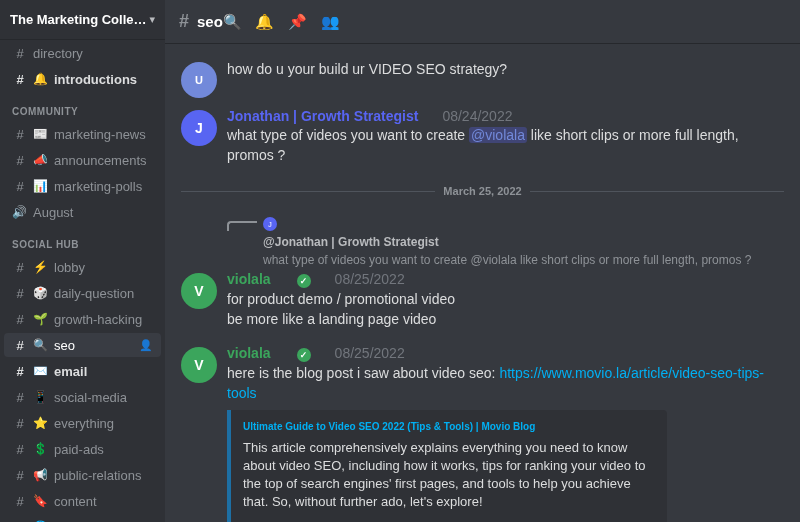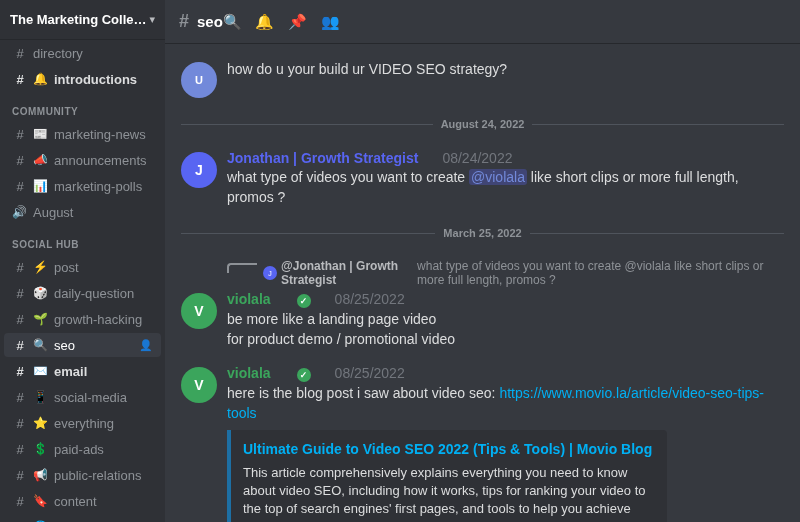--- a/index.html
+++ b/index.html
@@ -49,21 +49,21 @@
     .avatar-v { background: #3ba55c; }
 
     .message-content { flex: 1; }
     .message-header { display: flex; align-items: baseline; gap: 24px; margin-bottom: 2px; flex-wrap: wrap; }
     .message-author { font-size: 14px; font-weight: 600; color: #fff; }
     .message-timestamp { font-size: 14px; color: #72767d; text-align: right; }
     .message-text { font-size: 14px; color: #dcddde; line-height: 1.4; }
     .message-text .mention { background: rgba(88,101,242,0.3); color: #7289da; border-radius: 3px; padding: 0 2px; }
 
     .embed-container { margin-top: 6px; border-left: 4px solid #1d6fa4; background: #2f3136; border-radius: 0 4px 4px 0; padding: 10px 12px; max-width: 440px; }
-    .embed-title { color: #00b0f4; font-size: 14px; font-weight: 600; margin-bottom: 6px; line-height: 1.3; }
+    .embed-title { color: #00b0f4; font-size: 10px; font-weight: 600; margin-bottom: 6px; line-height: 1.3; }
     .embed-description { font-size: 13px; color: #dcddde; line-height: 1.4; margin-bottom: 8px; }
 
     .link { color: #00b0f4; text-decoration: none; font-size: 14px; }
 
     
     .verified-badge { display: inline-flex; align-items: center; justify-content: center; width: 14px; height: 14px; background: #3ba55c; border-radius: 50%; margin-left: 2px; vertical-align: middle; }
     .verified-check { color: #fff; font-size: 9px; font-weight: 900; }
   </style>
 </head>
 <body>
@@ -104,21 +104,21 @@
   <div class="channel-item">
     <span class="channel-icon emoji">🔊</span>
     <span class="channel-label">August</span>
   </div>
 
   <div class="channel-section-label">SOCIAL HUB</div>
 
   <div class="channel-item">
     <span class="channel-icon">#</span>
     <span class="channel-icon emoji">⚡</span>
-    <span class="channel-label">post</span>
+    <span class="channel-label">lobby</span>
   </div>
   <div class="channel-item">
     <span class="channel-icon">#</span>
     <span class="channel-icon emoji">🎲</span>
     <span class="channel-label">daily-question</span>
   </div>
   <div class="channel-item">
     <span class="channel-icon">#</span>
     <span class="channel-icon emoji">🌱</span>
     <span class="channel-label">growth-hacking</span>
@@ -182,25 +182,20 @@
 
   <div class="messages">
 
     <div class="message-group">
       <div class="avatar" style="background:#7289da; font-size:11px;">U</div>
       <div class="message-content">
         <div class="message-text">how do u your build ur VIDEO SEO strategy?</div>
       </div>
     </div>
 
-    <div class="date-divider">
-      <div class="date-line"></div>
-      <span class="date-text">August 24, 2022</span>
-      <div class="date-line"></div>
-    </div>
 
     <div class="message-group">
       <div class="avatar avatar-j">J</div>
       <div class="message-content">
         <div class="message-header">
           <span class="message-author" style="color:#5865f2;">Jonathan | Growth Strategist</span>
           <span class="message-timestamp">08/24/2022</span>
         </div>
         <div class="message-text">
           what type of videos you want to create <span class="mention">@violala</span> like short clips or more full length, promos ?
@@ -210,39 +205,39 @@
 
     <div class="date-divider">
       <div class="date-line"></div>
       <span class="date-text">March 25, 2022</span>
       <div class="date-line"></div>
     </div>
 
     <div style="padding: 4px 16px 0 16px;">
       <div style="display:flex; align-items:flex-start; margin-left: 46px; margin-bottom: 2px;">
         <div style="width:30px; height:10px; border-left:2px solid #8e9297; border-top:2px solid #8e9297; border-radius:4px 0 0 0; margin-right:6px; margin-top:4px; flex-shrink:0;"></div>
-        <div style="display:flex; align-items:center; gap:4px;">
+        <div style="display:flex; align-items:flex-start; gap:4px;flex-direction:column;">
           <div style="width:14px; height:14px; border-radius:50%; background:#5865f2; display:inline-flex; align-items:center; justify-content:center; font-size:7px; color:#fff; flex-shrink:0;">J</div>
           <span style="font-size:12px; color:#b9bbbe; font-weight:600;">@Jonathan | Growth Strategist</span>
           <span style="font-size:12px; color:#8e9297;"> what type of videos you want to create <span class="mention">@violala</span> like short clips or more full length, promos ?</span>
         </div>
       </div>
     </div>
     <div class="message-group" style="margin-top: 0; padding-top: 2px;">
       <div class="avatar avatar-v">V</div>
       <div class="message-content">
         <div class="message-header">
           <span class="message-author" style="color:#3ba55c;">violala</span>
           <span class="verified-badge">
               <span class="verified-check">✓</span>
             </span>
           <span class="message-timestamp">08/25/2022</span>
         </div>
+        <div class="message-text">for product demo / promotional video</div>
         <div class="message-text">be more like a landing page video</div>
-        <div class="message-text">for product demo / promotional video</div>
       </div>
     </div>
 
     <div class="message-group" style="padding-top: 10px;">
       <div class="avatar avatar-v">V</div>
       <div class="message-content">
         <div class="message-header">
           <span class="message-author" style="color:#3ba55c;">violala</span>
           <span class="verified-badge">
               <span class="verified-check">✓</span>

